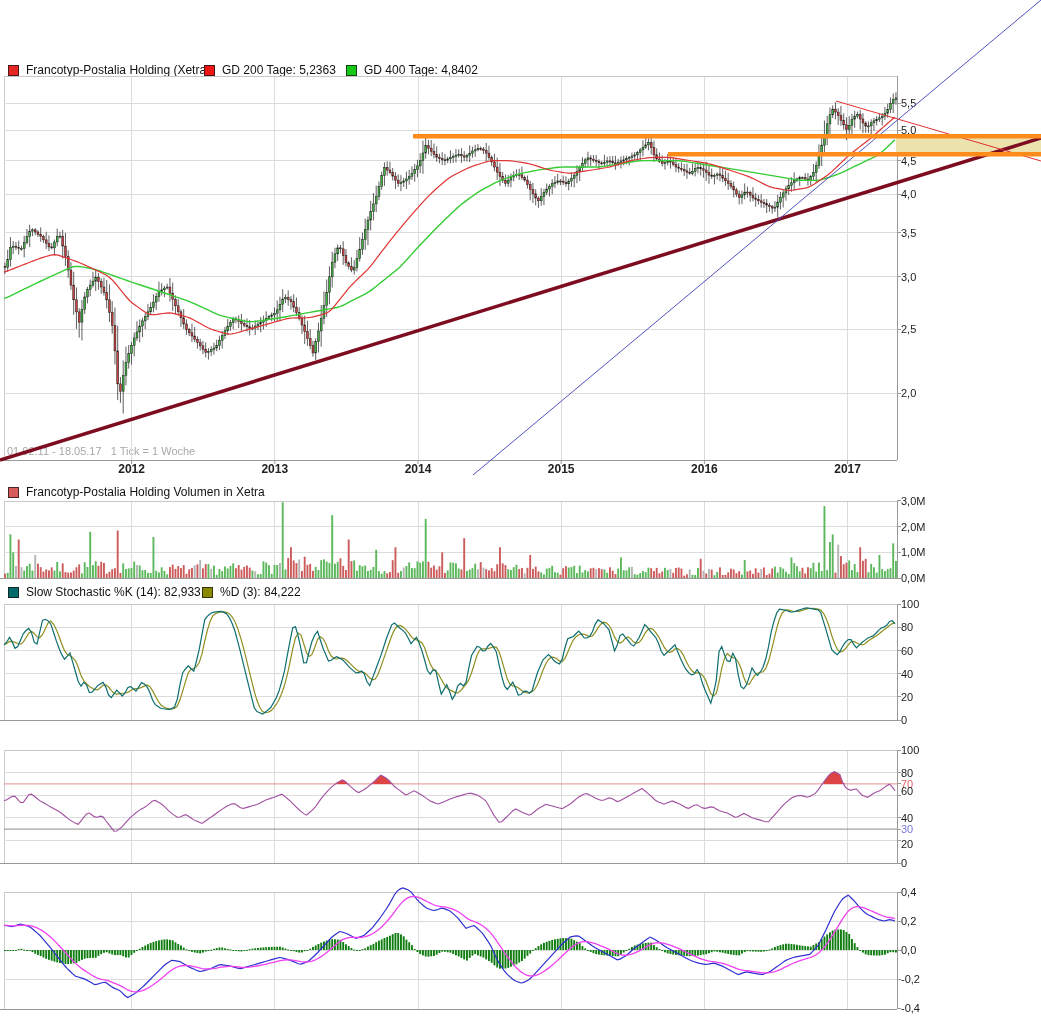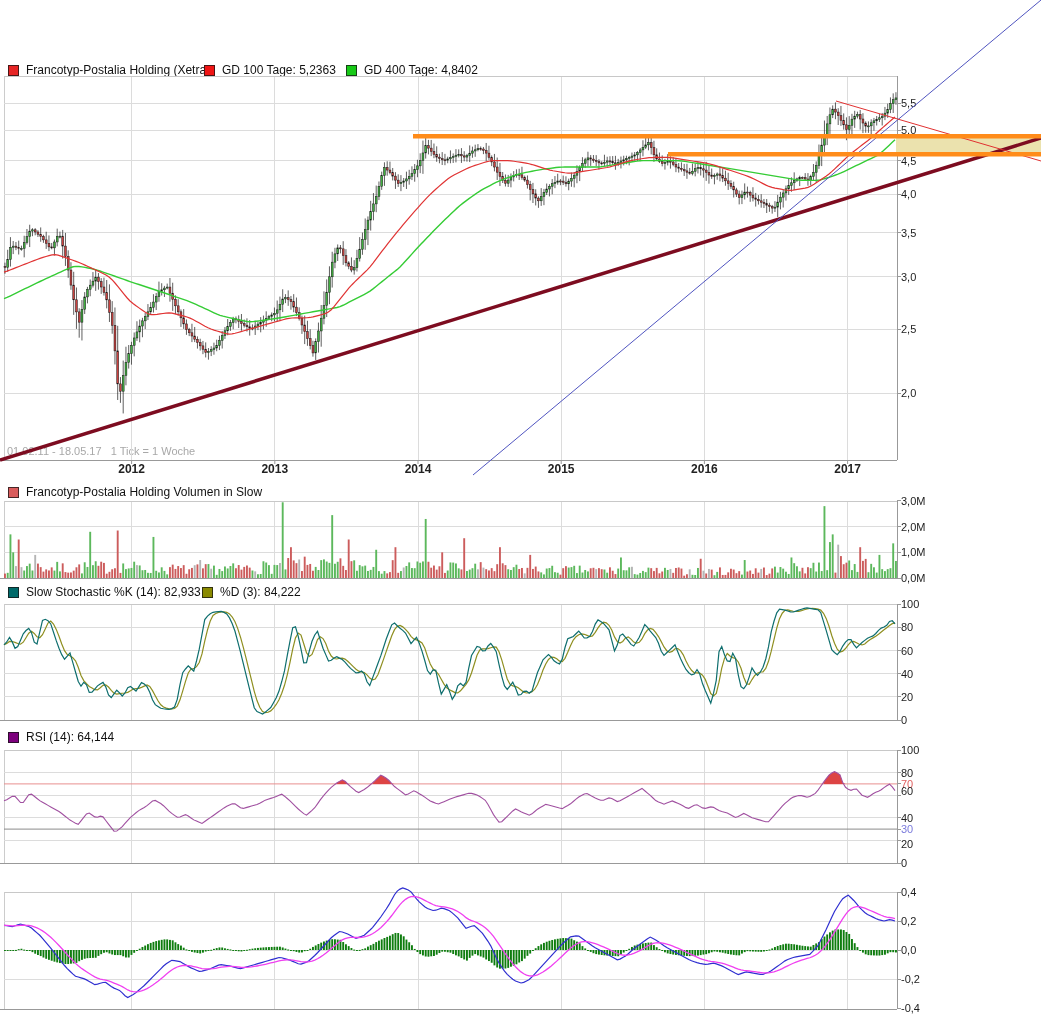--- a/index.html
+++ b/index.html
@@ -16,54 +16,48 @@
 
 <div id="stage">
 
   <div class="legend" style="top:63px">
     <span class="li" style="left:8px">
       <i class="sq" style="background: rgb(230, 37, 37);"></i>
       <span>Francotyp-Postalia Holding (Xetra)</span>
     </span>
     <span class="li" style="left:204px">
       <i class="sq" style="background: rgb(240, 21, 21);"></i>
-      <span>GD 100 Tage: 5,2363</span>
+      <span>GD 200 Tage: 5,2363</span>
     </span>
     <span class="li" style="left:346px">
       <i class="sq" style="background: rgb(23, 201, 23);"></i>
       <span>GD 400 Tage: 4,8402</span>
     </span>
   </div>
 
   <div id="daterange">01.02.11 - 18.05.17   1 Tick = 1 Woche</div>
 
   <div class="legend" style="top:485px">
     <span class="li" style="left:8px">
       <i class="sq" style="background: rgb(217, 92, 92);"></i>
-      <span>Francotyp-Postalia Holding Volumen in Slow</span>
+      <span>Francotyp-Postalia Holding Volumen in Xetra</span>
     </span>
   </div>
 
   <div class="legend" style="top:585px">
     <span class="li" style="left:8px">
       <i class="sq" style="background: rgb(0, 106, 106);"></i>
       <span>Slow Stochastic %K (14): 82,933</span>
     </span>
     <span class="li" style="left:202px">
       <i class="sq" style="background: rgb(138, 138, 0);"></i>
       <span>%D (3): 84,222</span>
     </span>
   </div>
 
-  <div class="legend" style="top:730px">
-    <span class="li" style="left:8px">
-      <i class="sq" style="background: rgb(125, 0, 125);"></i>
-      <span>RSI (14): 64,144</span>
-    </span>
-  </div>
 
 
   <svg id="chartsvg" width="1041" height="1021" viewBox="0 0 1041 1021">
       <g>
         <line x1="131.6" y1="76" x2="131.6" y2="460" stroke="#dcdcdc" shape-rendering="crispEdges"></line>
         <line x1="274.79999999999995" y1="76" x2="274.79999999999995" y2="460" stroke="#dcdcdc" shape-rendering="crispEdges"></line>
         <line x1="418" y1="76" x2="418" y2="460" stroke="#dcdcdc" shape-rendering="crispEdges"></line>
         <line x1="561.1999999999999" y1="76" x2="561.1999999999999" y2="460" stroke="#dcdcdc" shape-rendering="crispEdges"></line>
         <line x1="704.4" y1="76" x2="704.4" y2="460" stroke="#dcdcdc" shape-rendering="crispEdges"></line>
         <line x1="847.6" y1="76" x2="847.6" y2="460" stroke="#dcdcdc" shape-rendering="crispEdges"></line>

